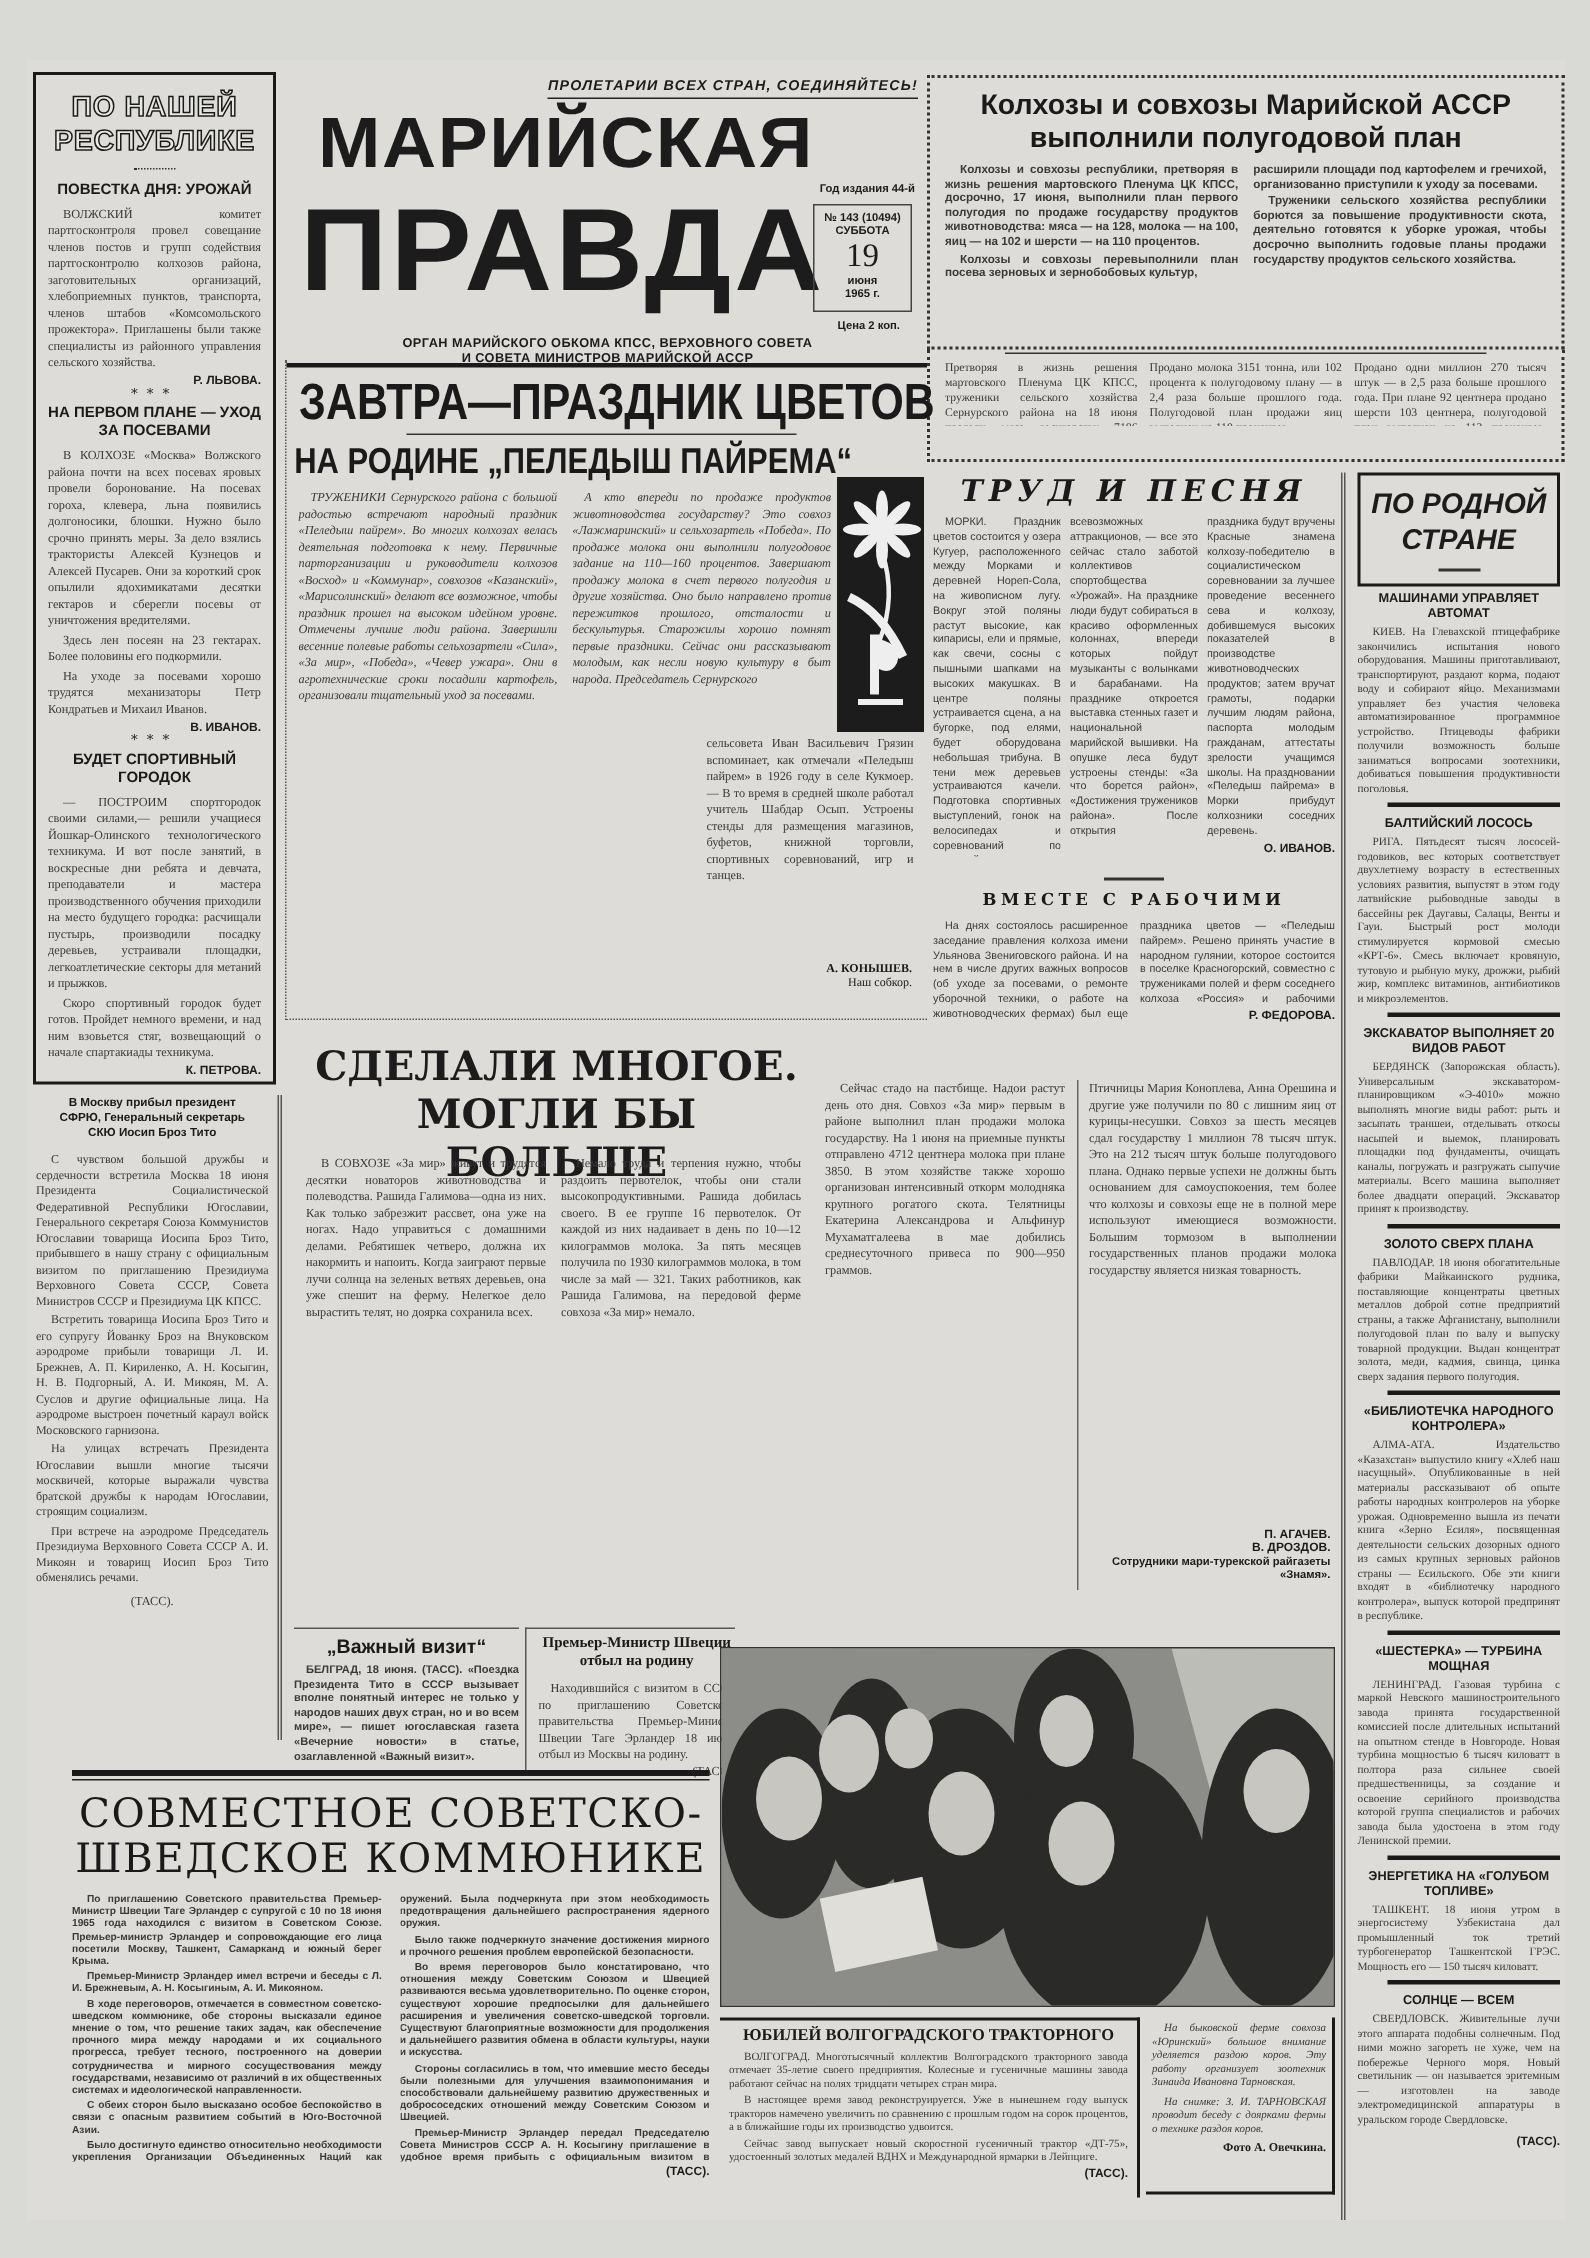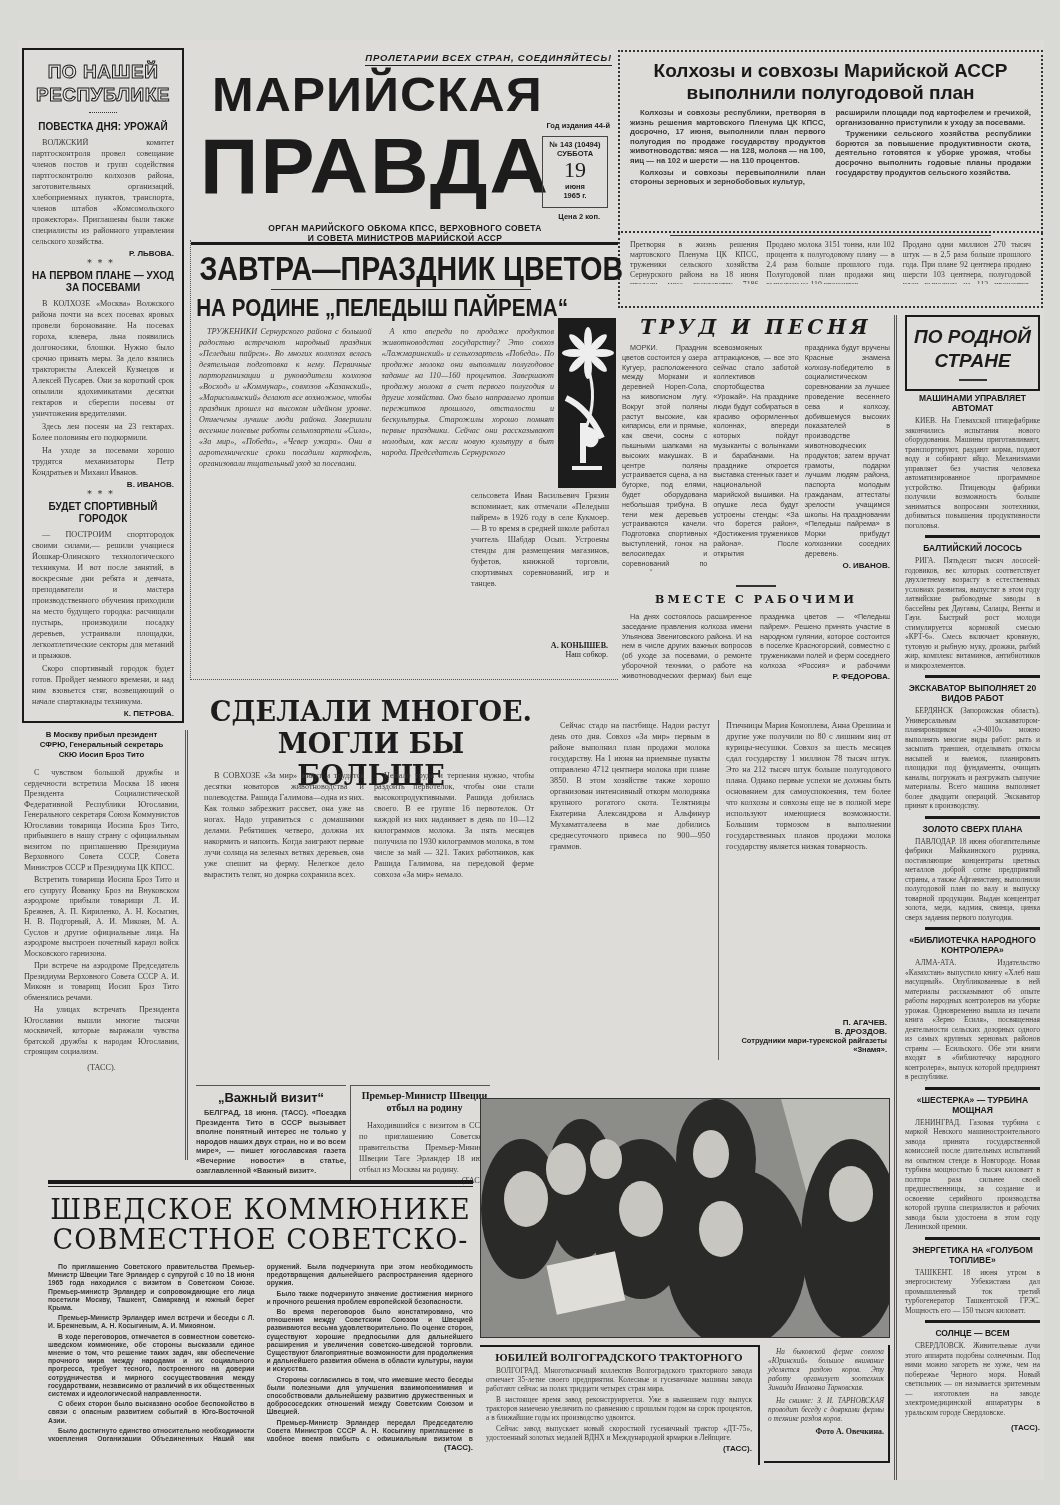--- a/index.html
+++ b/index.html
@@ -70,21 +70,21 @@
       <div>И СОВЕТА МИНИСТРОВ МАРИЙСКОЙ АССР</div>
     </div>
   </div>
 
   <div class="abs" style="left:600px; top:10px; width:425px; height:183px; border:2px dotted #333; padding:8px 10px 4px;">
     <div class="hd" style="font-size:19px; line-height:22px; font-family:'Liberation Sans Narrow','Liberation Sans',sans-serif;">Колхозы и совхозы Марийской АССР</div>
     <div class="hd" style="font-size:19px; line-height:22px; margin-bottom:4px;">выполнили полугодовой план</div>
     <div style="display:flex; gap:10px;" class="sans">
       <div class="txt sans" style="flex:1; font-size:7.8px; line-height:9.6px; font-weight:bold;">
         <p>Колхозы и совхозы республики, претворяя в жизнь решения мартовского Пленума ЦК КПСС, досрочно, 17 июня, выполнили план первого полугодия по продаже государству продуктов животноводства: мяса — на 128, молока — на 100, яиц — на 102 и шерсти — на 110 процентов.</p>
-        <p>Колхозы и совхозы перевыполнили план стороны зерновых и зернобобовых культур,</p>
+        <p>Колхозы и совхозы перевыполнили план посева зерновых и зернобобовых культур,</p>
       </div>
       <div class="txt sans" style="flex:1; font-size:7.8px; line-height:9.6px; font-weight:bold;">
         <p style="text-indent:0">расширили площади под картофелем и гречихой, организованно приступили к уходу за посевами.</p>
         <p>Труженики сельского хозяйства республики борются за повышение продуктивности скота, деятельно готовятся к уборке урожая, чтобы досрочно выполнить годовые планы продажи государству продуктов сельского хозяйства.</p>
       </div>
     </div>
   </div>
 
   <div class="abs" style="left:600px; top:193px; width:425px; height:75px; border:2px dotted #333; border-top:none; padding:2px 10px;">
     <div style="border-top:1px solid #333; width:80%; margin:0 auto 4px;"></div>
@@ -200,22 +200,22 @@
       <div class="txt" style="font-size:7.5px; line-height:9.5px; text-indent:10px;">СВЕРДЛОВСК. Живительные лучи этого аппарата подобны солнечным. Под ними можно загореть не хуже, чем на побережье Черного моря. Новый светильник — он называется эритемным — изготовлен на заводе электромедицинской аппаратуры в уральском городе Свердловске.</div>
     </div>
     <div class="sig" style="margin-top:6px;">(ТАСС).</div>
   </div>
 
   <div class="abs" style="left:4px; top:690px; width:166px; height:430px; border-right:3px double #555; padding:0 6px 0 2px;">
     <div class="hd" style="font-size:7.8px; line-height:10px; padding:0 12px; margin-bottom:8px;">В Москву прибыл президент СФРЮ, Генеральный секретарь СКЮ Иосип Броз Тито</div>
     <div class="txt" style="font-size:8px; line-height:10.5px;">
       <p>С чувством большой дружбы и сердечности встретила Москва 18 июня Президента Социалистической Федеративной Республики Югославии, Генерального секретаря Союза Коммунистов Югославии товарища Иосипа Броз Тито, прибывшего в нашу страну с официальным визитом по приглашению Президиума Верховного Совета СССР, Совета Министров СССР и Президиума ЦК КПСС.</p>
       <p>Встретить товарища Иосипа Броз Тито и его супругу Йованку Броз на Внуковском аэродроме прибыли товарищи Л. И. Брежнев, А. П. Кириленко, А. Н. Косыгин, Н. В. Подгорный, А. И. Микоян, М. А. Суслов и другие официальные лица. На аэродроме выстроен почетный караул войск Московского гарнизона.</p>
+      <p>На улицах встречать Президента Югославии вышли многие тысячи москвичей, которые выражали чувства братской дружбы к народам Югославии, строящим социализм.</p>
       <p>При встрече на аэродроме Председатель Президиума Верховного Совета СССР А. И. Микоян и товарищ Иосип Броз Тито обменялись речами.</p>
-      <p>На улицах встречать Президента Югославии вышли многие тысячи москвичей, которые выражали чувства братской дружбы к народам Югославии, строящим социализм.</p>
     </div>
     <div class="txt" style="text-align:center; margin-top:4px;">(ТАСС).</div>
   </div>
 
   <div class="abs" style="left:178px; top:648px; width:695px; height:390px;">
     <div style="position:absolute; left:10px; top:8px; width:330px; text-align:center; font-family:'DejaVu Serif',serif; font-weight:bold; font-size:27px; line-height:32px;">
       <div>СДЕЛАЛИ МНОГОЕ.</div>
       <div>МОГЛИ БЫ БОЛЬШЕ</div>
     </div>
     <div class="txt" style="position:absolute; left:8px; top:82px; width:160px; height:300px; overflow:hidden; text-indent:10px;">В СОВХОЗЕ «За мир» живут и трудятся десятки новаторов животноводства и полеводства. Рашида Галимова—одна из них. Как только забрезжит рассвет, она уже на ногах. Надо управиться с домашними делами. Ребятишек четверо, должна их накормить и напоить. Когда заиграют первые лучи солнца на зеленых ветвях деревьев, она уже спешит на ферму. Нелегкое дело вырастить телят, но доярка сохранила всех.</div>
@@ -278,22 +278,22 @@
   <div class="abs" style="left:746px; top:1305px; width:126px; height:118px; border-right:2px solid #1a1a1a; border-bottom:2px solid #1a1a1a; padding:2px 4px;">
     <div class="txt" style="font-style:italic; font-size:7.3px; line-height:9px; text-indent:8px;">На быковской ферме совхоза «Юринский» большое внимание уделяется раздою коров. Эту работу организует зоотехник Зинаида Ивановна Тарновская.</div>
     <div class="txt" style="font-style:italic; font-size:7.3px; line-height:9px; text-indent:8px; margin-top:4px;">На снимке: З. И. ТАРНОВСКАЯ проводит беседу с доярками фермы о технике раздоя коров.</div>
     <div class="sig" style="font-family:'Liberation Serif',serif; margin-top:4px;">Фото А. Овечкина.</div>
   </div>
 
   <div class="abs" style="left:30px; top:1140px; width:425px; height:290px;">
     <div class="rule" style="height:4px; margin-bottom:2px;"></div>
     <div style="border-top:1px solid #222; margin-bottom:8px;"></div>
     <div style="text-align:center; font-family:'DejaVu Serif',serif; font-size:27px; line-height:30px; letter-spacing:1px; color:#1a1a1a;">
+      <div>СОВМЕСТНОЕ СОВЕТСКО-</div>
       <div>ШВЕДСКОЕ КОММЮНИКЕ</div>
-      <div>СОВМЕСТНОЕ СОВЕТСКО-</div>
     </div>
     <div style="display:flex; gap:12px; margin-top:8px;">
       <div class="txt sans" style="flex:1; font-size:6.8px; line-height:8.2px; font-weight:bold; height:178px; overflow:hidden;">
         <p>По приглашению Советского правительства Премьер-Министр Швеции Таге Эрландер с супругой с 10 по 18 июня 1965 года находился с визитом в Советском Союзе. Премьер-министр Эрландер и сопровождающие его лица посетили Москву, Ташкент, Самарканд и южный берег Крыма.</p>
         <p>Премьер-Министр Эрландер имел встречи и беседы с Л. И. Брежневым, А. Н. Косыгиным, А. И. Микояном.</p>
         <p>В ходе переговоров, отмечается в совместном советско-шведском коммюнике, обе стороны высказали единое мнение о том, что решение таких задач, как обеспечение прочного мира между народами и их социального прогресса, требует тесного, построенного на доверии сотрудничества и мирного сосуществования между государствами, независимо от различий в их общественных системах и идеологической направленности.</p>
         <p>С обеих сторон было высказано особое беспокойство в связи с опасным развитием событий в Юго-Восточной Азии.</p>
         <p>Было достигнуто единство относительно необходимости укрепления Организации Объединенных Наций как инструмента мира и международной безопасности на основе строгого соблюдения Устава ООН.</p>
 
       </div>

